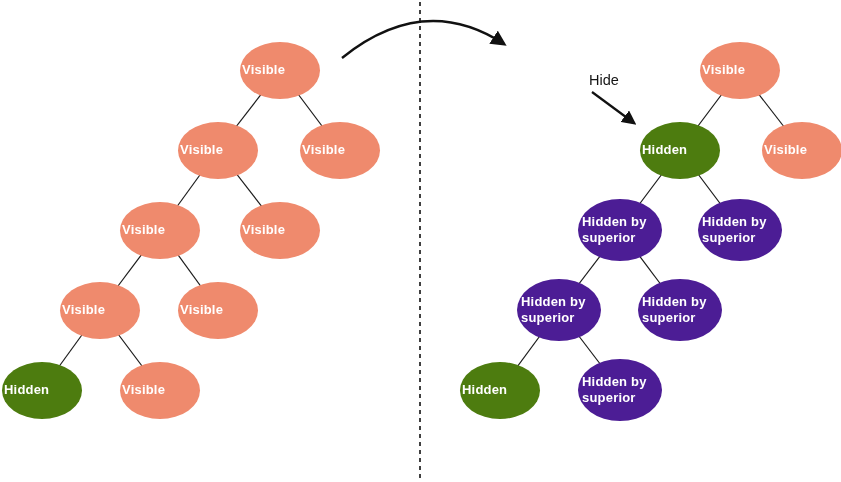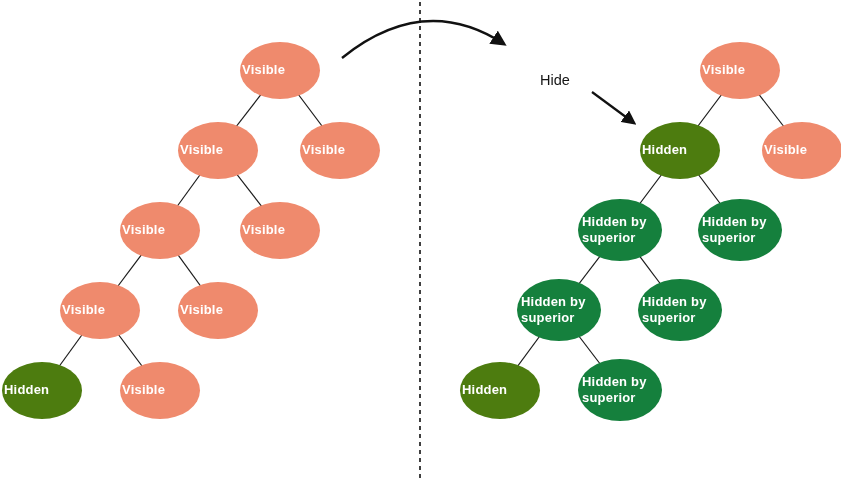--- a/index.html
+++ b/index.html
@@ -19,24 +19,24 @@
     color:#ffffff;
     font-size:13px;font-weight:bold;
     line-height:1.25;
     letter-spacing:.2px;
     z-index:2;
   }
   .node.std{width:80px;height:57px;}
   .node.big{width:84px;height:62px;}
   .node.visible{background:#EF8A6D;}
   .node.hidden{background:#4d7c0f;}
-  .node.hbs{background:#15803d;}
+  .node.hbs{background:#4c1d95;}
   .node .lbl{display:block;width:76px;}
   .hide-label{
-    position:absolute;left:540px;top:72px;
+    position:absolute;left:589px;top:72px;
     font-size:14.5px;font-weight:500;color:#141414;
     z-index:2;
   }
 </style>
 </head>
 <body>
 
 <div id="canvas">
 
   <svg id="edges-svg" width="841" height="482" viewBox="0 0 841 482">

